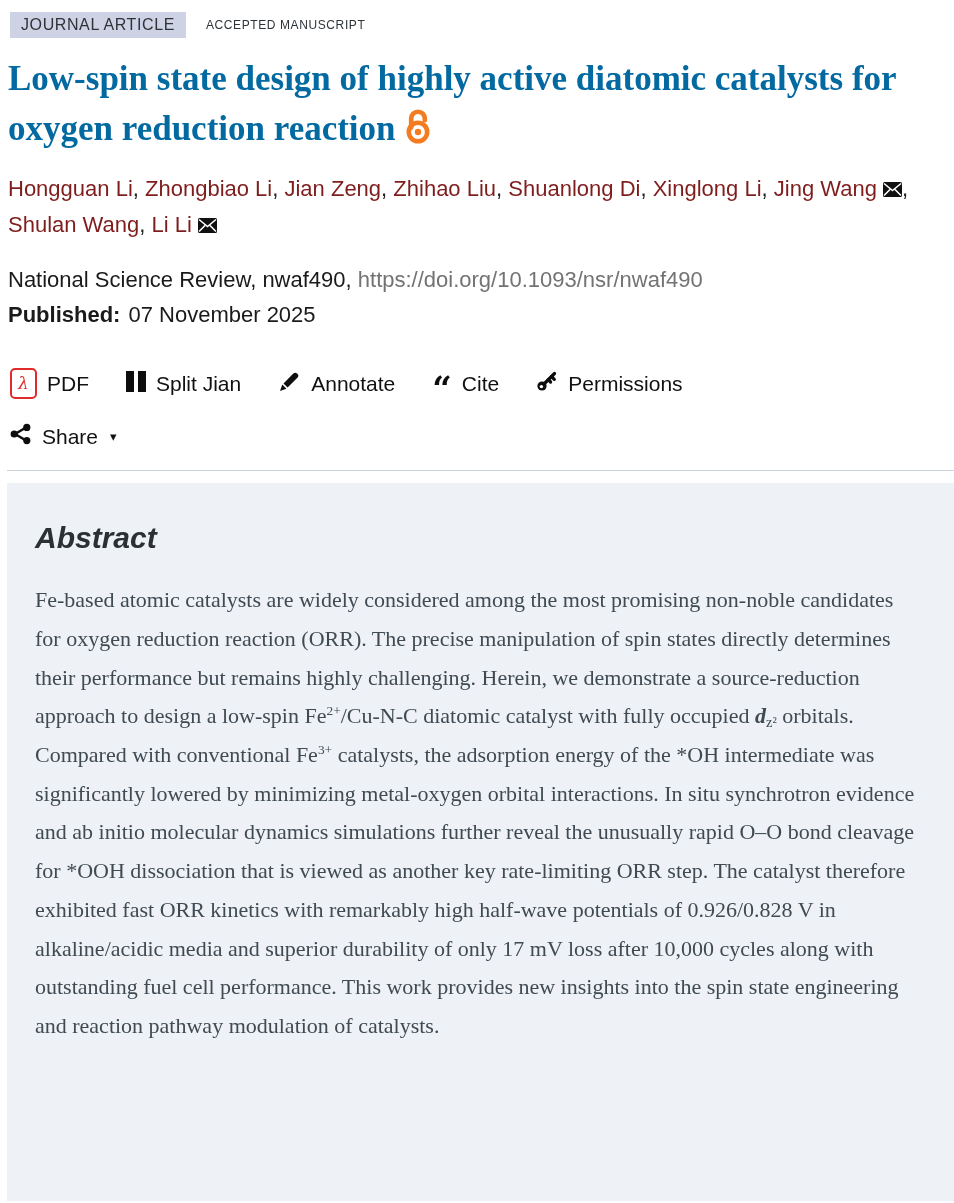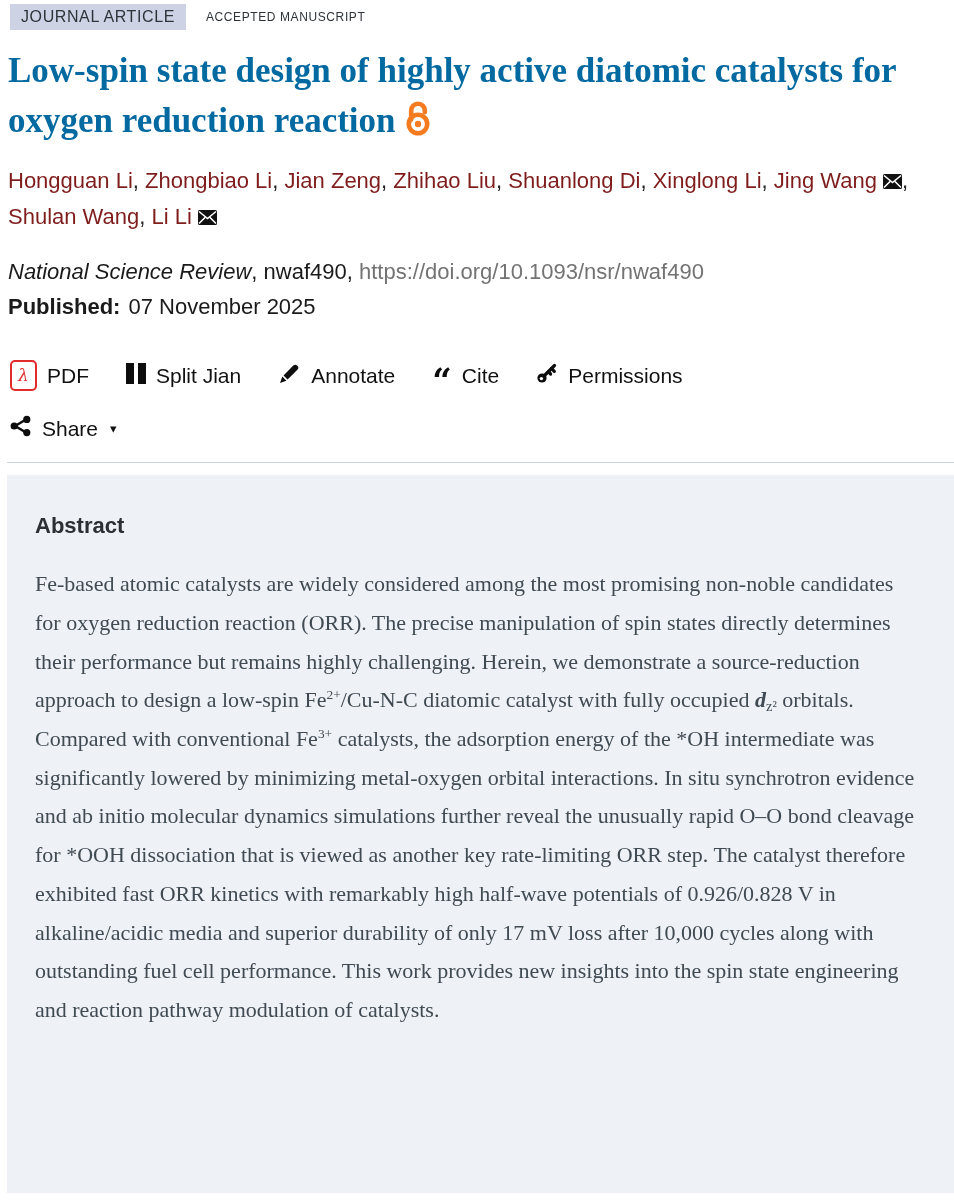--- a/index.html
+++ b/index.html
@@ -1,43 +1,43 @@
 <!DOCTYPE html>
 <html><head>
 <meta charset="utf-8">
 <style>
   html,body{margin:0;padding:0;background:#ffffff;}
   body{width:954px;height:1203px;font-family:"Liberation Sans",sans-serif;color:#1a1a1a;overflow:hidden;}
 
-  .meta-row{display:flex;align-items:center;gap:20px;margin:4px 0 0 10px;}
+  .meta-row{display:flex;align-items:center;gap:20px;margin:12px 0 0 10px;}
   .badge{background:#cdd3e4;color:#2e3338;font-size:16px;letter-spacing:.6px;padding:4px 11px;white-space:nowrap;}
   .status{color:#2e3338;font-size:12px;letter-spacing:.6px;white-space:nowrap;}
 
   .title{font-family:"Liberation Serif",serif;font-weight:600;font-size:35px;line-height:1.44;color:#0369a1;margin:16px 0 0 8px;max-width:900px;}
   .oa-icon{display:inline-block;vertical-align:-4px;margin-left:8px;}
 
   .authors{font-size:22px;line-height:1.6;margin:12px 0 0 8px;max-width:900px;color:#222;}
   .author-link{color:#7f1d1d;text-decoration:none;cursor:pointer;}
   .env-icon{display:inline-block;vertical-align:-1px;margin-left:6px;}
 
   .cite-line{font-size:22px;margin:24px 0 0 8px;}
-  .journal-name{font-style:italic;color:#1a1a1a;}
+  .journal-name{color:#1a1a1a;}
   .doi-link{color:#737373;text-decoration:none;cursor:pointer;}
   .pub-line{font-size:22px;margin:9px 0 0 8px;}
   .pub-label{font-weight:bold;margin-right:8px;}
 
   .toolbar{display:flex;align-items:center;gap:37px;margin:40px 0 0 10px;font-size:21px;}
   .tool-item{display:flex;align-items:center;gap:10px;cursor:pointer;color:#111;}
   .share-row{display:flex;align-items:center;gap:10px;margin:24px 0 0 10px;font-size:21px;cursor:pointer;color:#111;text-align:right;}
   .caret{font-size:13px;margin-left:2px;color:#111;}
 
   .divider{border:none;border-top:1px solid #cbd4dc;margin:20px 0 0 7px;}
 
   .abstract-panel{background:#eef1f5;margin:12px 0 0 7px;padding:38px 30px 88px 28px;box-sizing:border-box;width:947px;min-height:718px;}
-  .abstract-heading{font-size:22px;font-weight:bold;color:#2b3034;margin:0;}
+  .abstract-heading{font-size:30px;font-weight:bold;color:#2b3034;margin:0;font-style:italic;}
   .abstract-text{font-family:Liberation Serif, serif;font-size:22px;line-height:1.76;color:#3f4a53;margin-top:26px;max-width:892px;}
   .abstract-text .sup{font-size:61%;position:relative;top:-0.62em;vertical-align:baseline;letter-spacing:0;}
   .abstract-text .orb-base{font-style:italic;font-weight:bold;}
   .abstract-text .orb-sub{font-size:66%;vertical-align:baseline;position:relative;top:0.22em;}
 
   .pdf-box{width:27px;height:31px;border:2px solid #e12b2b;border-radius:5px;background:#fdfdfd;display:flex;align-items:center;justify-content:center;box-sizing:border-box;}
   .pdf-glyph{color:#e12b2b;font-size:17px;font-style:italic;font-family:"DejaVu Serif",serif;line-height:1;}
   .splitview-icon{display:inline-flex;gap:4px;}
   .splitview-icon i{display:block;width:8px;height:21px;background:#0d0d0d;}
 </style>

